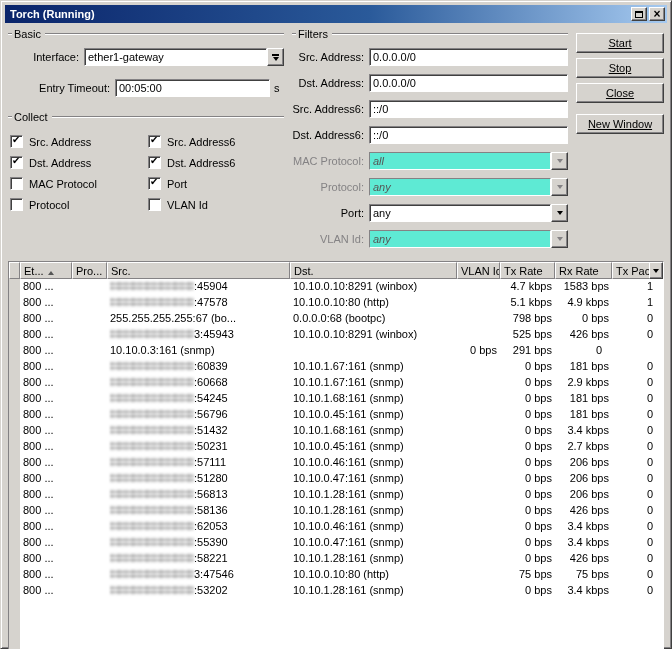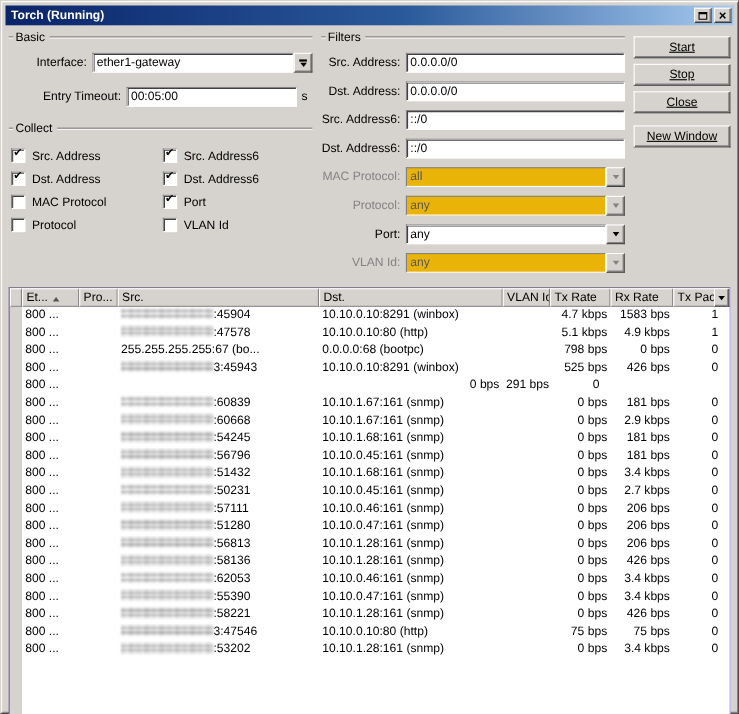--- a/index.html
+++ b/index.html
@@ -41,21 +41,21 @@
   .field{
     display:block;box-sizing:border-box;height:18px;line-height:15px;padding:1px 3px;
     background:#ffffff;border:1px solid;border-color:#848284 #ffffff #ffffff #848284;
     box-shadow:inset 1px 1px 0 #404040;white-space:nowrap;overflow:hidden;
   }
   .col-filters .field{flex:1;}
   .w183{width:183px;}
   .w155{width:155px;}
   .combo{display:flex;flex:1;}
   .combo .field{flex:1;}
-  .combo.disabled .field{background:#eab308;color:#565656;box-shadow:none;}
+  .combo.disabled .field{background:#5eead4;color:#565656;box-shadow:none;font-style:italic;}
   .combo.disabled .tri{border-top-color:#848284;}
   .dd-btn{width:17px;height:18px;box-sizing:border-box;display:flex;flex-direction:column;align-items:center;justify-content:center;flex:none;}
   .dd-bar{width:7px;height:2px;background:#000;margin-bottom:1px;}
   .tri{width:0;height:0;border-left:3px solid transparent;border-right:3px solid transparent;border-top:4px solid #000;}
   .unit{padding-left:4px;width:10px;}
   .cb-grid{display:grid;grid-template-columns:138px 138px;grid-template-rows:repeat(4,21px);grid-auto-flow:column;padding-left:2px;}
   .cb-row{display:flex;align-items:center;}
   .checkbox{
     width:13px;height:13px;box-sizing:border-box;background:#fff;position:relative;flex:none;
     border:1px solid;border-color:#848284 #ffffff #ffffff #848284;box-shadow:inset 1px 1px 0 #404040;
@@ -288,20 +288,21 @@
             <span class="td td-dst"><span class="cell-text">10.10.0.10:8291 (winbox)</span></span>
             <span class="td td-vlan"><span class="cell-text"></span></span>
             <span class="td td-tx_rate num"><span class="cell-text">525 bps</span></span>
             <span class="td td-rx_rate num"><span class="cell-text">426 bps</span></span>
             <span class="td td-tx_pack num"><span class="cell-text">0</span></span>
           </div>
           <div class="t-row">
             <span class="td td-flag"></span>
             <span class="td td-et"><span class="cell-text">800 ...</span></span>
             <span class="td td-pro"><span class="cell-text"></span></span>
+            <span class="td td-dst"><span class="cell-text">10.10.0.3:161 (snmp)</span></span>
             <span class="td td-vlan"><span class="cell-text"></span></span>
             <span class="td td-tx_rate num"><span class="cell-text">0 bps</span></span>
             <span class="td td-rx_rate num"><span class="cell-text">291 bps</span></span>
             <span class="td td-tx_pack num"><span class="cell-text">0</span></span>
           </div>
           <div class="t-row">
             <span class="td td-flag"></span>
             <span class="td td-et"><span class="cell-text">800 ...</span></span>
             <span class="td td-pro"><span class="cell-text"></span></span>
             <span class="td td-src"><span class="redacted"></span><span class="cell-text">:60839</span></span>

